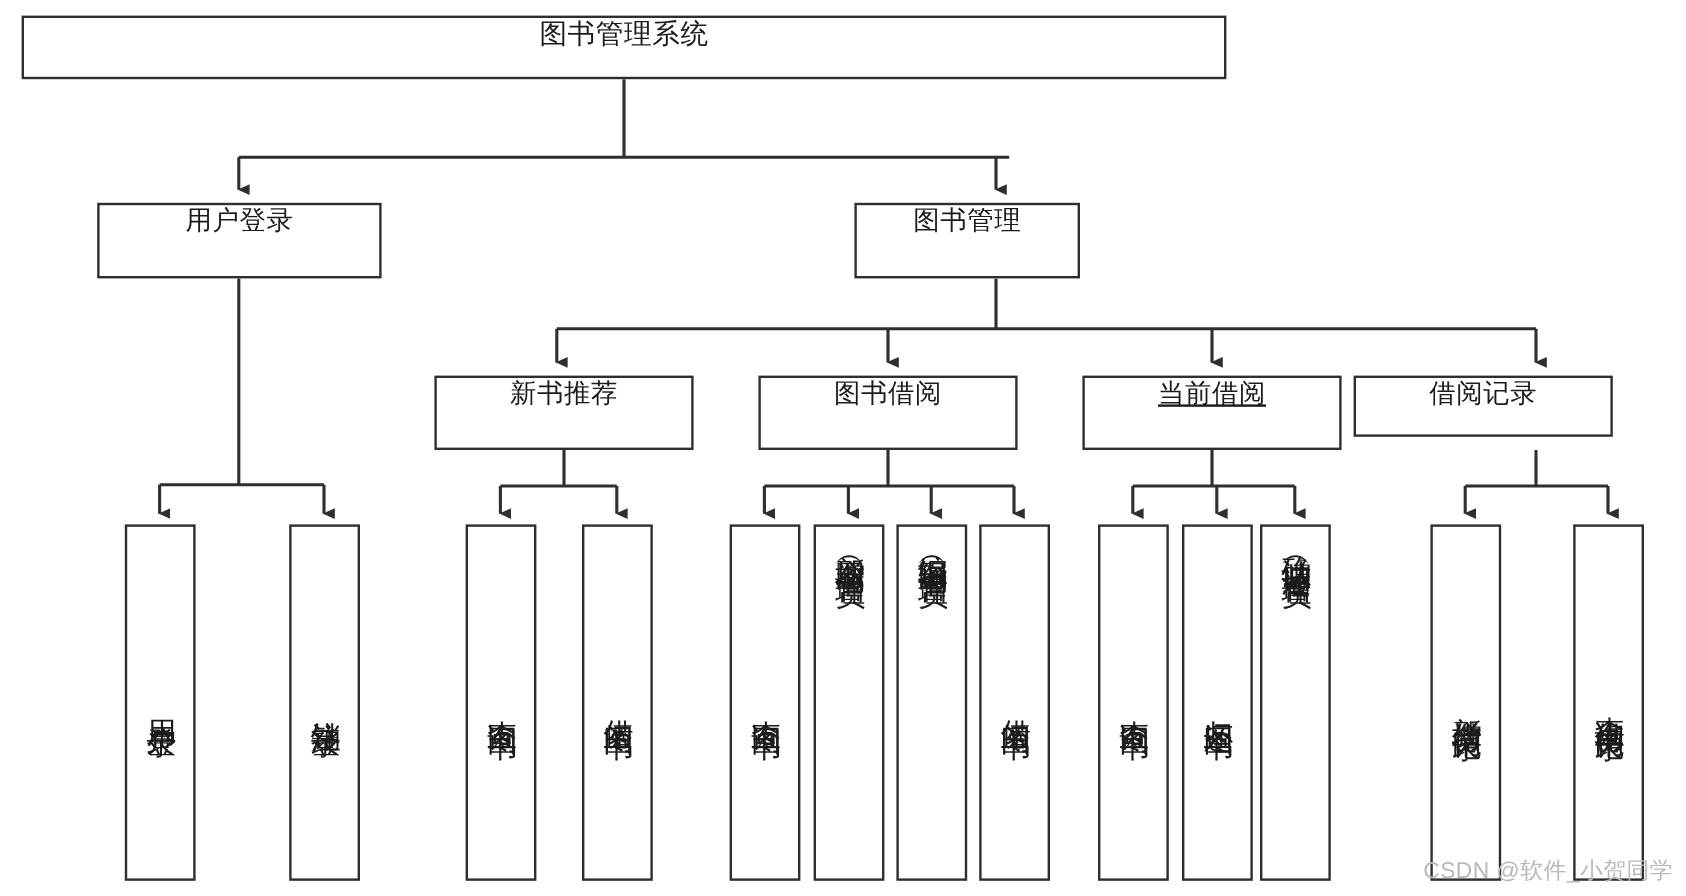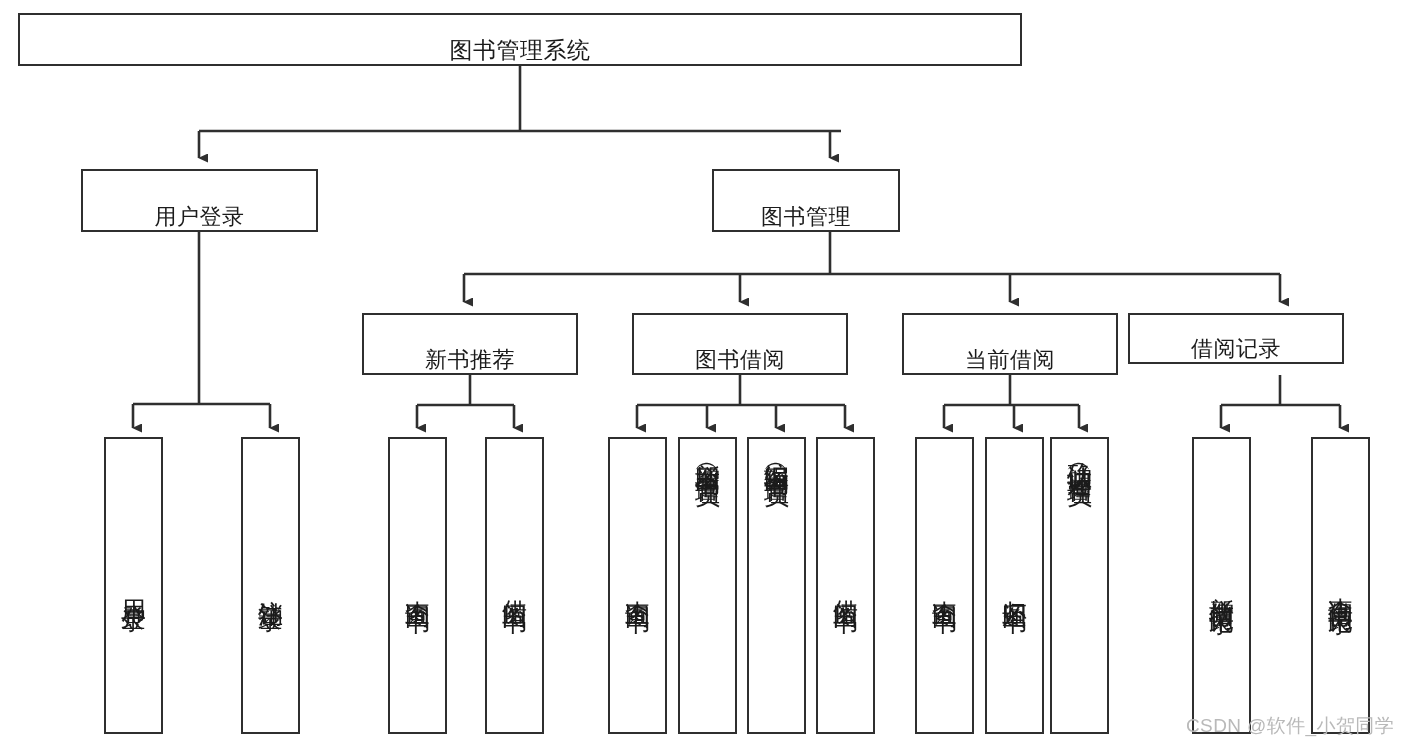--- a/index.html
+++ b/index.html
@@ -24,21 +24,21 @@
     width: 1405px;
     height: 747px;
     pointer-events: none;
   }
   .node {
     position: absolute;
     box-sizing: border-box;
     background: #ffffff;
     border: 2.2px solid #2f2f2f;
     display: flex;
-    align-items: flex-end;
+    align-items: flex-start;
     justify-content: center;
     color: #1b1b1b;
     z-index: 3;
   }
   .node .lbl {
     display: block;
     line-height: 1.16;
     letter-spacing: 0.5px;
   }
   .node.horiz .lbl {
@@ -141,21 +141,21 @@
   <div class="node horiz" style="left:712px; top:169px; width:188px; height:63px;">
     <span class="lbl">图书管理</span>
   </div>
 
   <div class="node horiz" style="left:632px;  top:313px; width:216px; height:62px;">
     <span class="lbl">图书借阅</span>
   </div>
   <div class="node horiz" style="left:362px;  top:313px; width:216px; height:62px;">
     <span class="lbl">新书推荐</span>
   </div>
-  <div class="node horiz" style="left:902px;  top:313px; width:216px; height:62px;">
+  <div class="node horiz" style="left:902px;  top:313px; width:216px; height:62px;text-decoration:underline;">
     <span class="lbl">当前借阅</span>
   </div>
   <div class="node horiz" style="left:1128px; top:313px; width:216px; height:51px;">
     <span class="lbl">借阅记录</span>
   </div>
 
   <div class="node vert mid" style="left:104px; top:437px; width:59px; height:297px;">
     <span class="lbl">用户登录</span>
   </div>
   <div class="node vert mid" style="left:241px; top:437px; width:59px; height:297px;">

